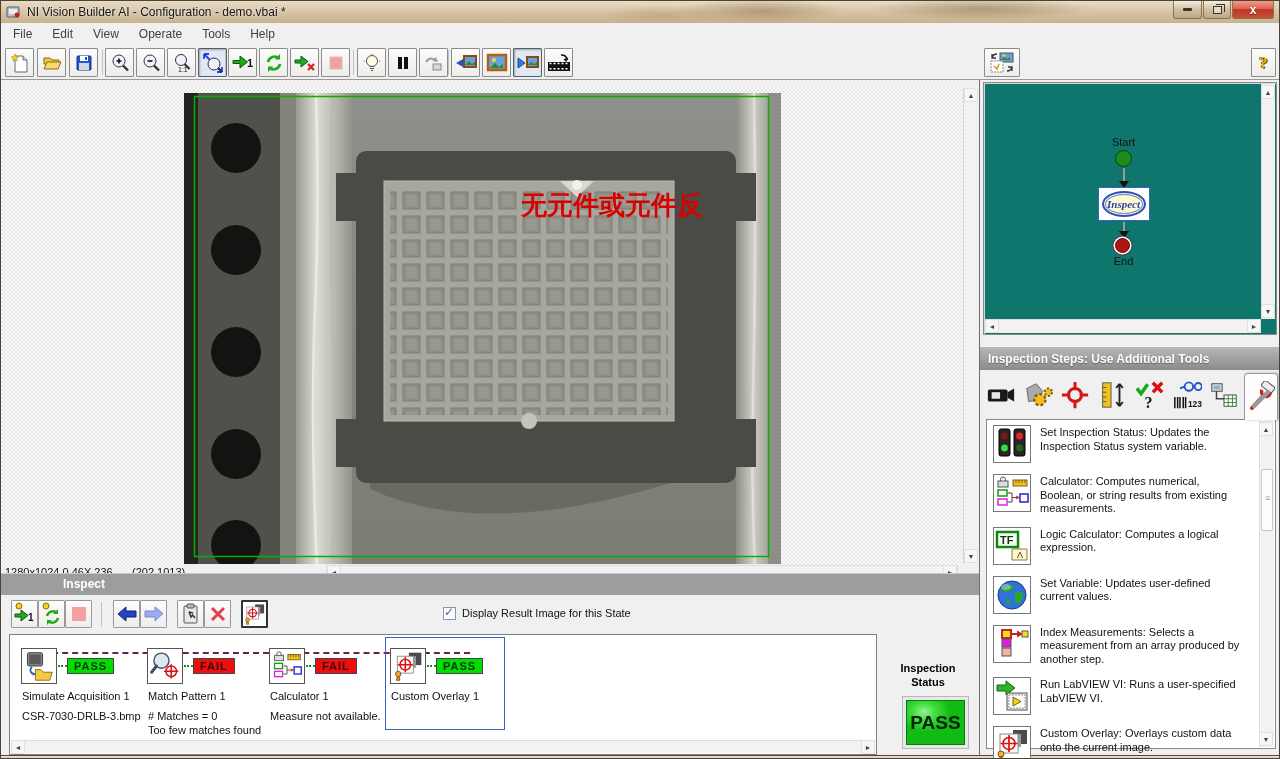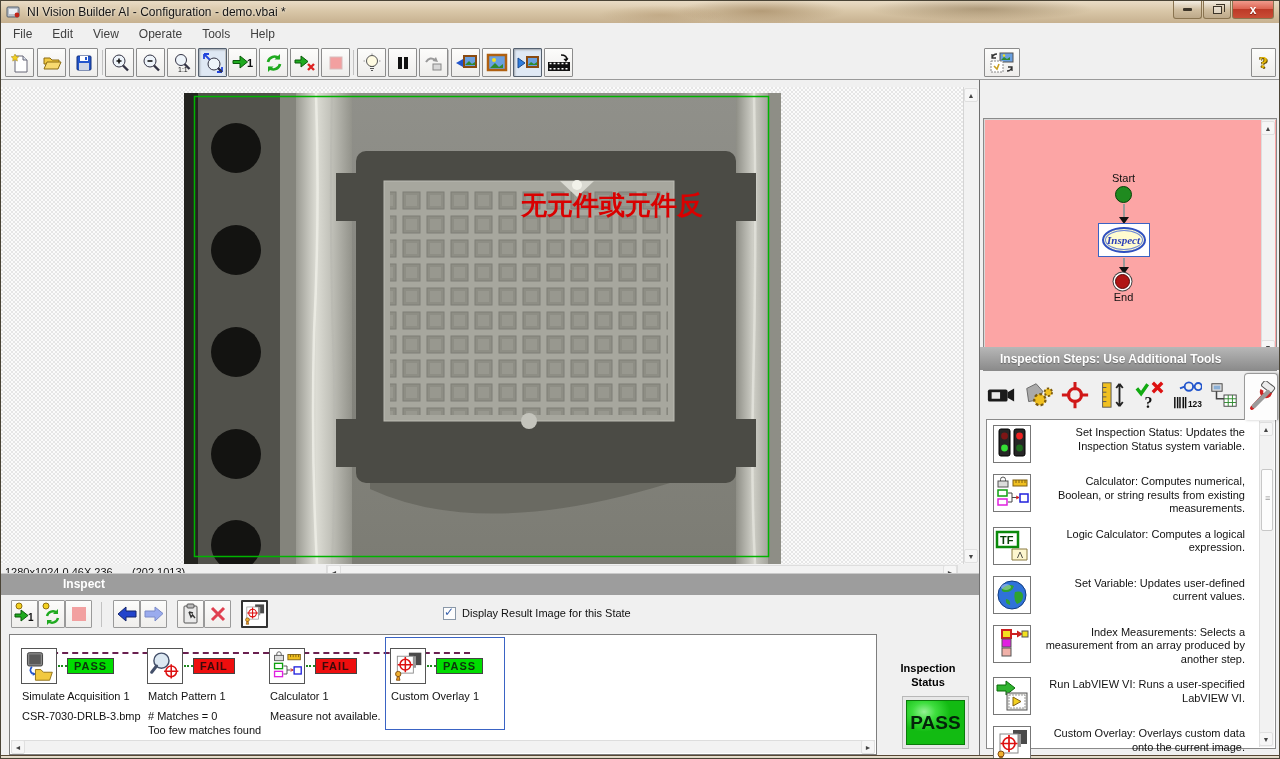--- a/index.html
+++ b/index.html
@@ -76,46 +76,46 @@
   .steps-hscroll{position:absolute;left:1px;right:1px;bottom:1px;height:13px;background:#f2f2f2;border-top:1px solid #ddd;}
   
   .insp-status{position:absolute;left:876px;top:633px;width:102px;height:121px;}
   .insp-label{position:absolute;left:0;top:27px;width:100%;text-align:center;font-size:11px;font-weight:bold;line-height:14px;color:#000;}
   .pass-button{position:absolute;left:25px;top:62px;width:67px;height:53px;border:1px solid #b8b8b8;background:#e8e8e8;padding:3px;}
   .pass-led{width:100%;height:100%;border:1px solid #0a7a0a;
     background:radial-gradient(26px 20px at 30% 25%,#96f296,#3ede3e 45%,#12bb12 100%);
     display:flex;align-items:center;justify-content:center;font-size:19px;font-weight:bold;color:#04220a;}
   
   .right-panel{position:absolute;left:978px;top:79px;width:302px;height:675px;background:#f0f0f0;border-left:1px solid #6f6f6f;}
-  .diagram-box{position:absolute;left:3px;top:2px;width:294px;height:253px;background:#fca5a5;border:1px solid #8a8a8a;
-    box-shadow:inset 1px 1px 0 #d8d8d8;margin-top:36px;}
+  .diagram-box{position:absolute;left:3px;top:2px;width:294px;height:253px;background:#0f766e;border:1px solid #8a8a8a;
+    box-shadow:inset 1px 1px 0 #d8d8d8;}
   .dg-vscroll{position:absolute;right:1px;top:1px;width:14px;bottom:15px;background:#f2f2f2;border-left:1px solid #ddd;}
   .dg-hscroll{position:absolute;left:1px;bottom:1px;right:15px;height:14px;background:#f2f2f2;border-top:1px solid #ddd;}
   .dg-node-col{position:absolute;left:0;top:0;width:279px;height:238px;}
   .dg-label{position:absolute;width:100%;text-align:center;font-size:11px;color:#111;}
   .dg-start-dot{position:absolute;left:131px;top:67px;width:17px;height:17px;border-radius:50%;background:#1f8a1f;border:1px solid #083f08;}
   .dg-line{position:absolute;left:139px;width:1.5px;background:#9a9a9a;}
   .dg-arrow{position:absolute;left:134.5px;width:0;height:0;border-left:5px solid transparent;border-right:5px solid transparent;border-top:7px solid #111;}
   .dg-select{position:absolute;left:114px;top:104px;width:52px;height:34px;border:1.5px solid #3a63c4;background:#fff;}
   .dg-ellipse{position:absolute;left:2.5px;top:2.5px;width:44px;height:26px;border-radius:50%;background:#fffbd0;
     border:2px solid #3050c0;box-shadow:inset 0 0 0 1px #fffbd0, inset 0 0 0 2px #6a85d8;
     display:flex;align-items:center;justify-content:center;
     font-family:"Liberation Serif","DejaVu Serif",serif;font-size:11px;font-weight:bold;font-style:italic;color:#2a3eb8;}
   .dg-end-dot{position:absolute;left:131px;top:155px;width:15px;height:15px;border-radius:50%;background:#b01515;
     border:1px solid #5c0a0a;box-shadow:0 0 0 1.5px #fff,0 0 0 2.5px #444;}
   .steps-header{position:absolute;left:0;top:267px;width:302px;height:23px;
     background:linear-gradient(#b7b7b7,#8b8b8b);display:flex;align-items:center;}
-  .steps-header span{font-size:12px;font-weight:bold;color:#fff;padding-left:20px;text-shadow:0 1px 1px rgba(0,0,0,.35);}
+  .steps-header span{font-size:12px;font-weight:bold;color:#fff;padding-left:8px;text-shadow:0 1px 1px rgba(0,0,0,.35);}
   .tabs-row{position:absolute;left:4px;top:292px;width:294px;height:42px;display:flex;justify-content:space-between;align-items:flex-end;}
   .tab{width:34px;height:38px;display:flex;align-items:center;justify-content:center;}
   .tab.selected{background:#fdfdfd;border:1px solid #9a9a9a;border-bottom:none;height:47px;margin-bottom:-6px;
     border-radius:4px 4px 0 0;box-shadow:2px 0 3px rgba(0,0,0,.25);z-index:3;}
   .tools-box{position:absolute;left:6px;top:339px;width:290px;height:330px;background:#fff;border:1px solid #8a8a8a;z-index:2;}
   .tools-list{position:absolute;left:6px;top:5px;width:252px;}
-  .tool-row{display:flex;gap:9px;margin-bottom:11px;text-align:right;}
+  .tool-row{display:flex;gap:9px;margin-bottom:11px;}
   .tool-icon-box{flex:0 0 38px;height:38px;border:1px solid #777;background:#fff;display:flex;align-items:center;justify-content:center;}
   .tool-text{font-size:11px;line-height:13.5px;color:#111;padding-top:1px;}
   .tl-vscroll{position:absolute;right:1px;top:1px;width:15px;bottom:1px;background:#f2f2f2;border-left:1px solid #ddd;}
   .tl-thumb{position:absolute;left:1px;top:48px;width:12px;height:62px;background:#fdfdfd;border:1px solid #c8c8c8;border-radius:2px;}
   .tl-thumb:after{content:"≡";position:absolute;left:3px;top:23px;font-size:9px;color:#999;}
   .bottom-frame{position:absolute;left:0;top:754px;width:1280px;height:5px;border-top:1px solid #574734;
     background:linear-gradient(#e9e2d2,#cfc4ae);}
   .hidden-defs{position:absolute;width:0;height:0;overflow:hidden;}
 </style>
 </head>

